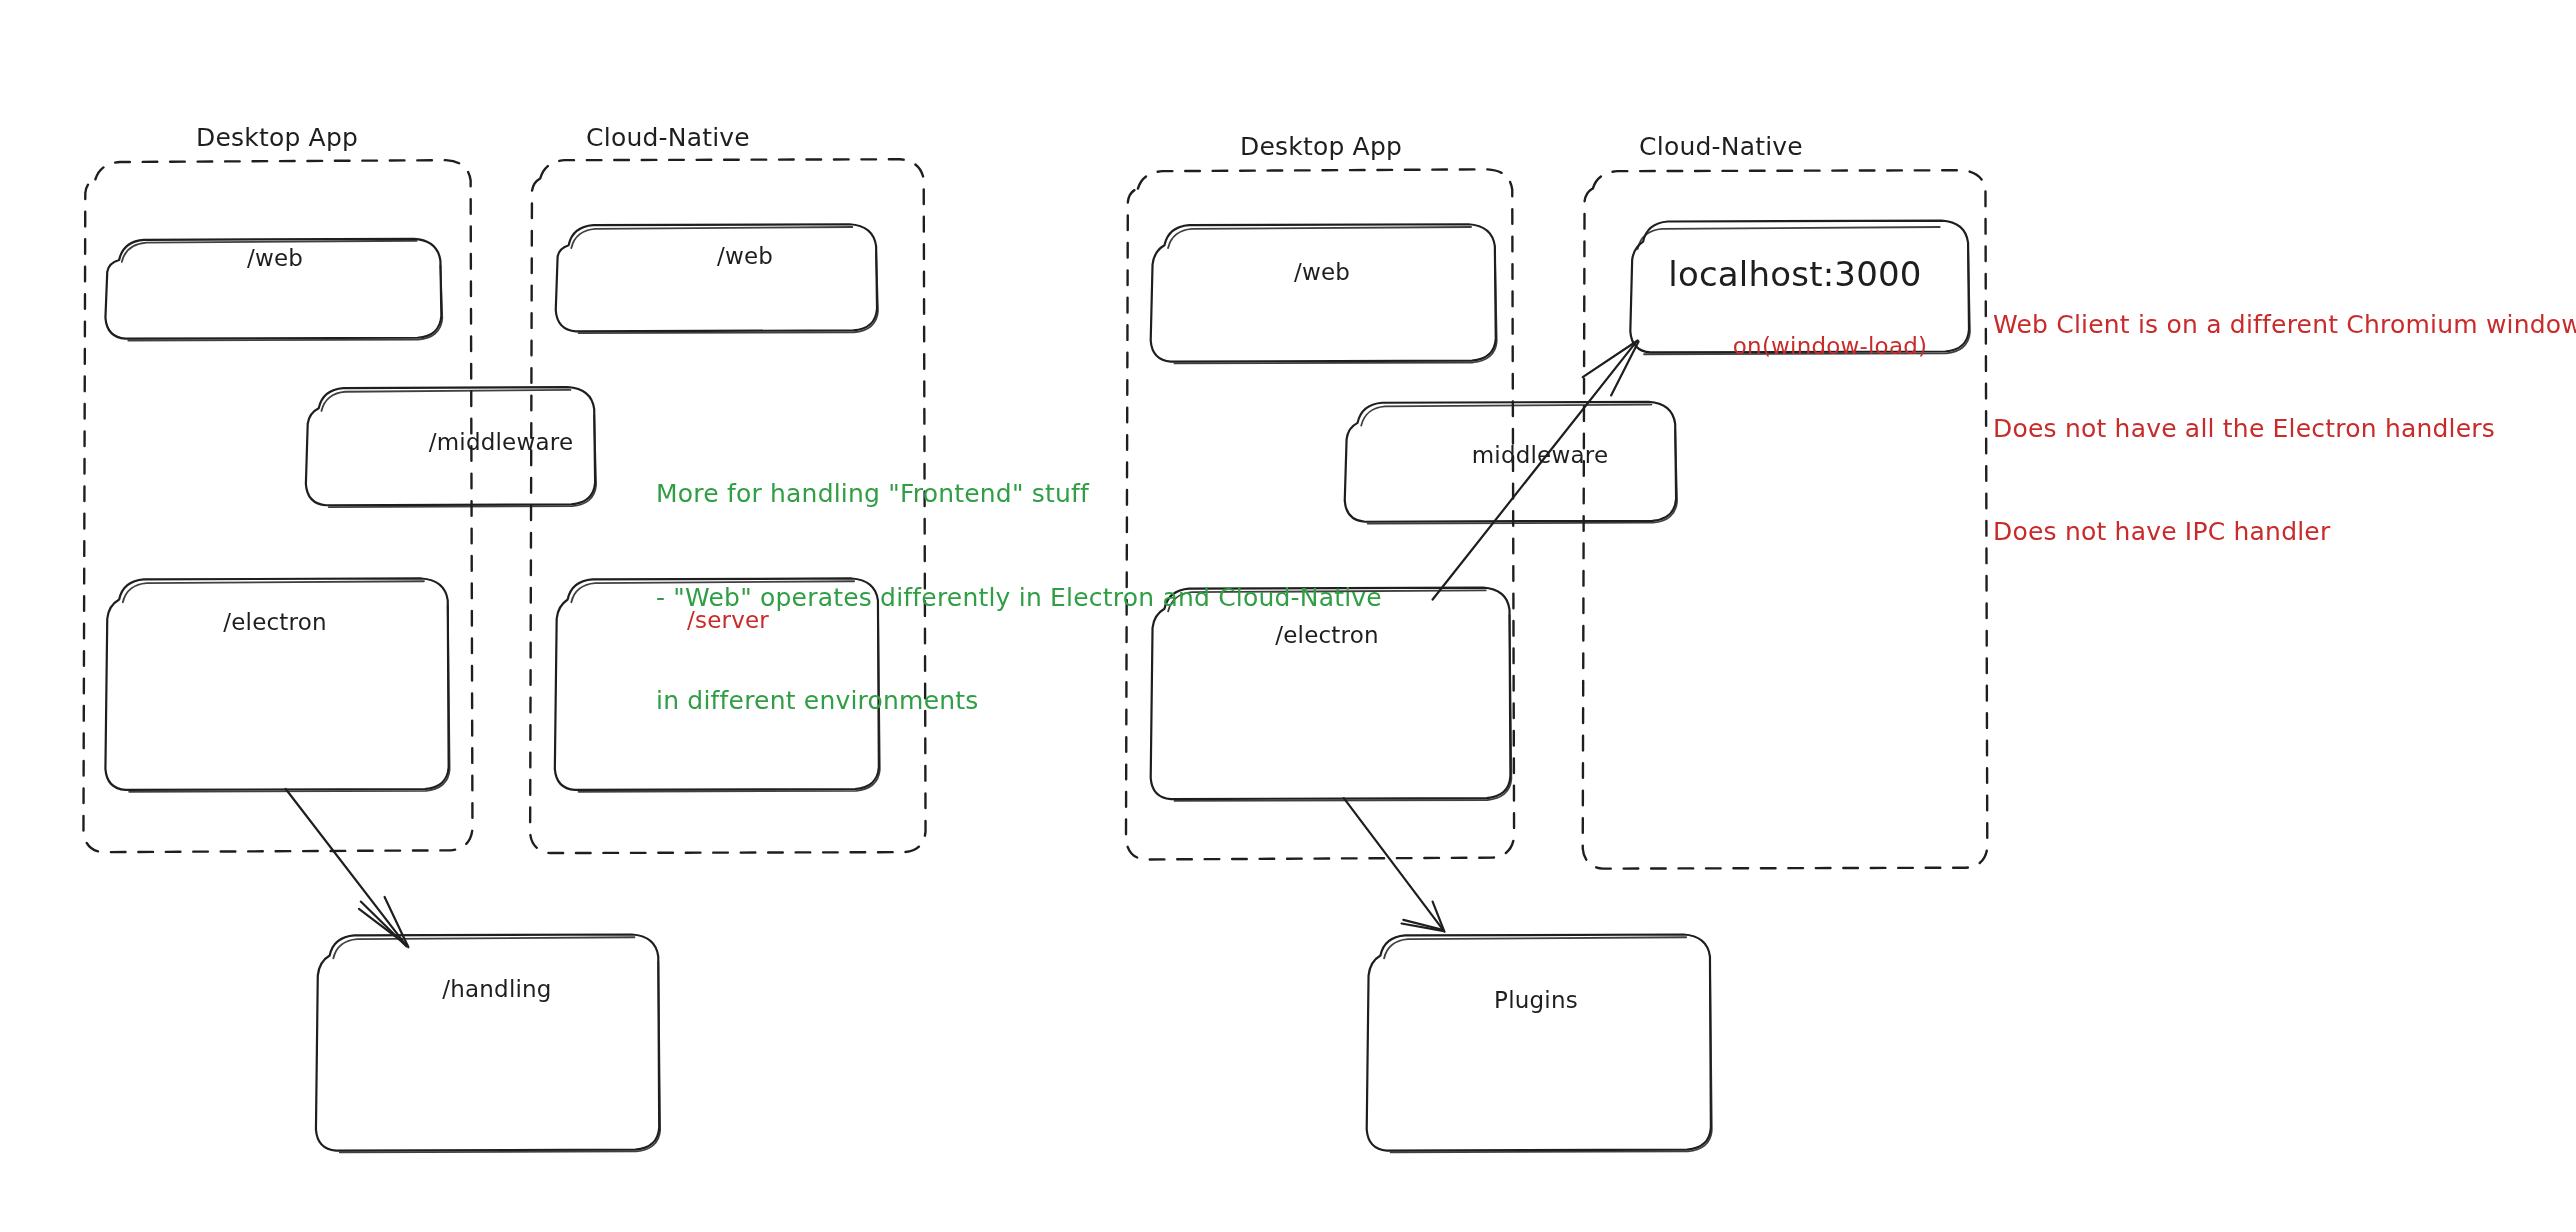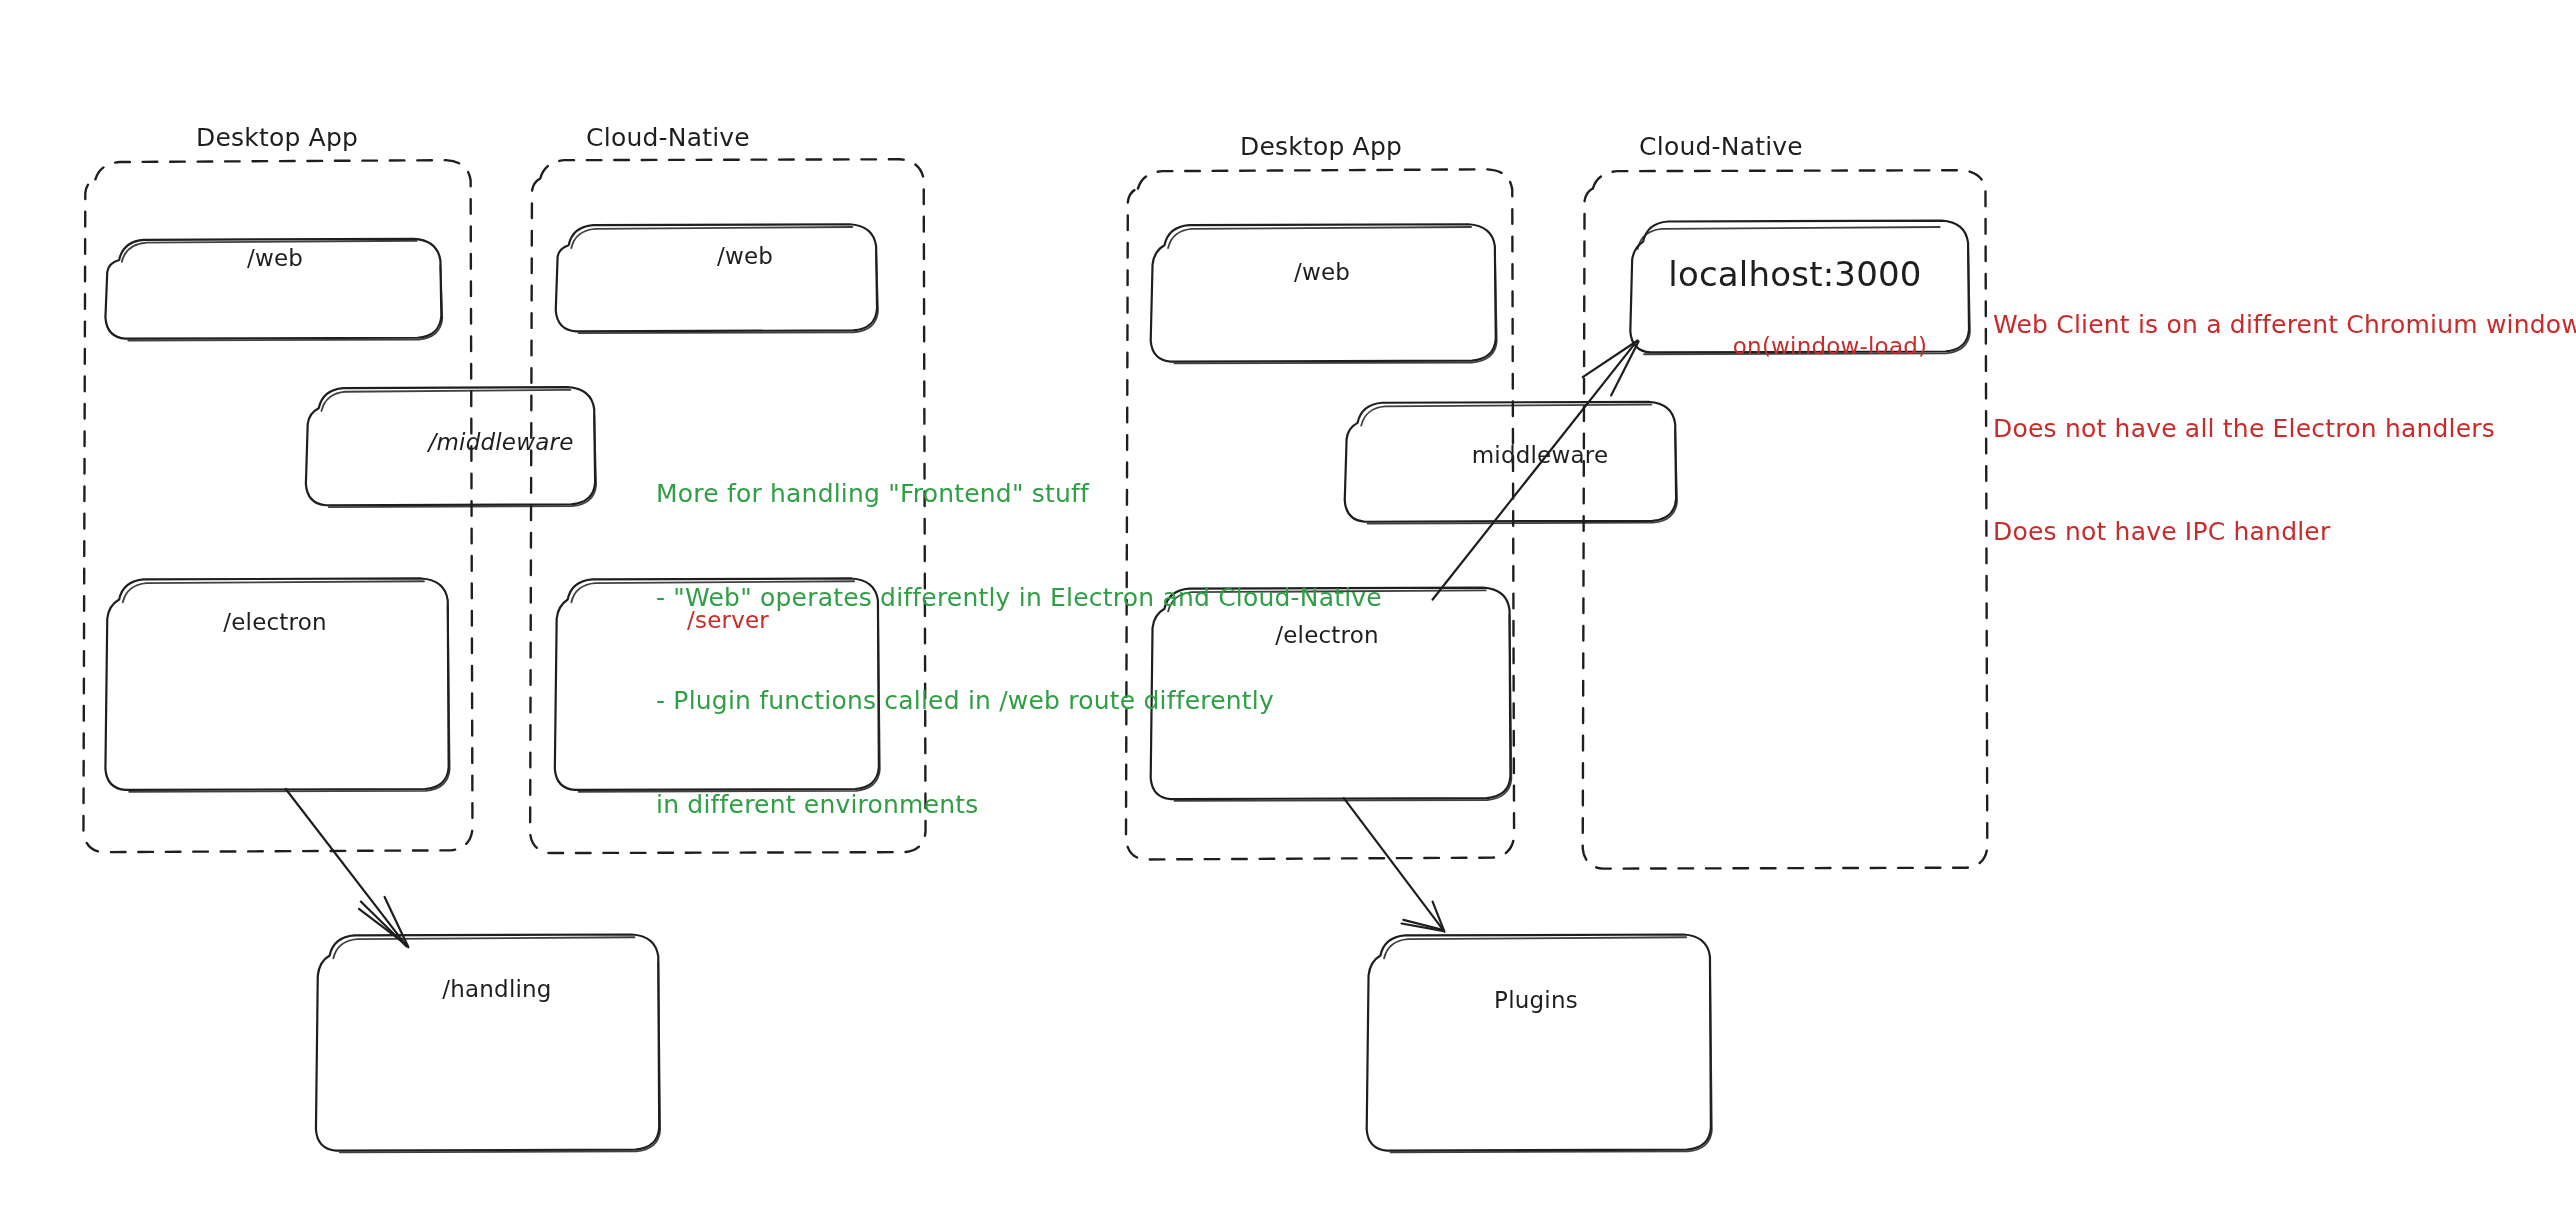--- a/index.html
+++ b/index.html
@@ -100,29 +100,28 @@
       <path class="sk arrow" d="M1565,985 L1578,1018"></path>
     </g>
 
   </svg>
 
   <div class="txt group-label ctr" style="left:277px;top:121px;">Desktop App</div>
   <div class="txt group-label ctr" style="left:668px;top:121px;">Cloud-Native</div>
 
   <div class="txt node-label ctr" style="left:275px;top:243px;">/web</div>
   <div class="txt node-label ctr" style="left:745px;top:241px;">/web</div>
-  <div class="txt node-label ctr" style="left:501px;top:427px;font-style:italic;">/middleware</div>
+  <div class="txt node-label ctr" style="left:501px;top:427px;">/middleware</div>
   <div class="txt node-label ctr" style="left:275px;top:607px;">/electron</div>
   <div class="txt node-label ctr label-red" style="left:728px;top:605px;">/server</div>
   <div class="txt node-label ctr" style="left:497px;top:974px;">/handling</div>
 
   <div class="txt note-green" style="left:656px;top:408px;">
     <div>More for handling "Frontend" stuff</div>
     <div>- "Web" operates differently in Electron and Cloud-Native</div>
-    <div>- Plugin functions called in /web route differently</div>
     <div>in different environments</div>
   </div>
 
   <div class="txt group-label ctr" style="left:1321px;top:130px;">Desktop App</div>
   <div class="txt group-label ctr" style="left:1721px;top:130px;">Cloud-Native</div>
 
   <div class="txt node-label ctr" style="left:1322px;top:257px;">/web</div>
 
   <div class="txt node-label-lg ctr" style="left:1795px;top:251px;">localhost:3000</div>
   <div class="txt node-label ctr label-red" style="left:1830px;top:303px;margin-top:28px;">on(window-load)</div>

